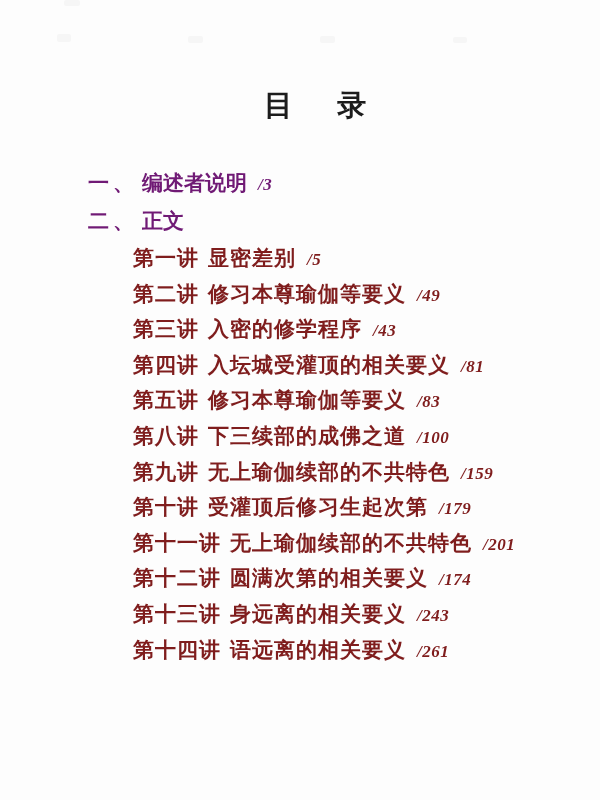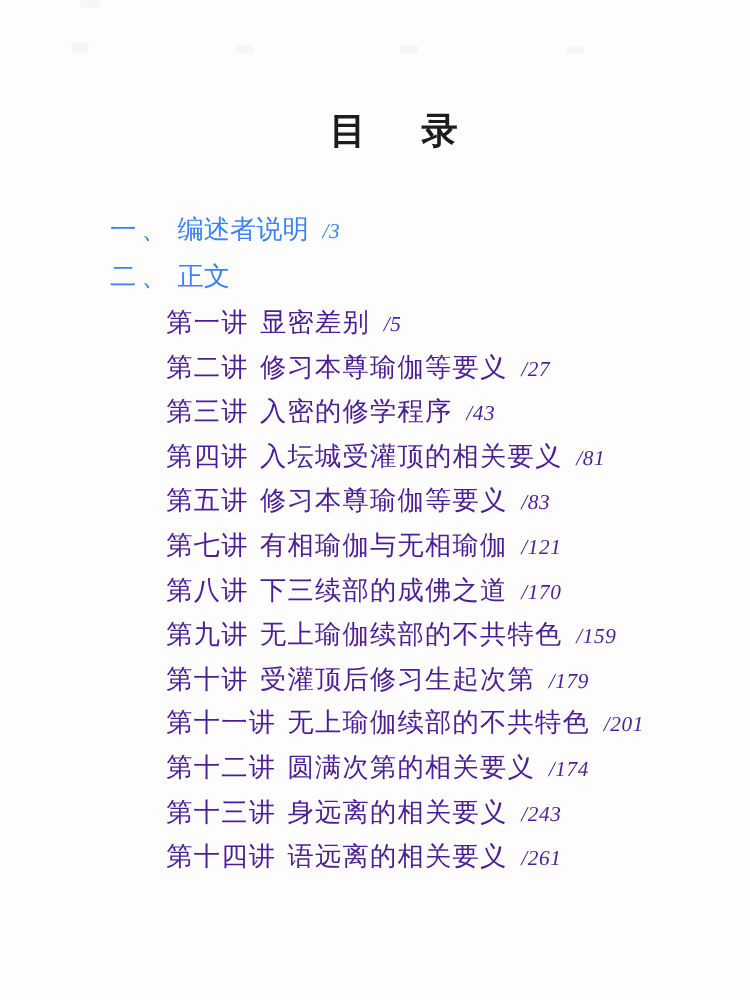--- a/index.html
+++ b/index.html
@@ -34,39 +34,39 @@
   }
   .sections {
     position: absolute;
     left: 88px;
     top: 171px;
   }
   .section-line {
     height: 38px;
     font-size: 21px;
     line-height: 24px;
-    font-weight: 400;
-    color: #3b82f6;
+    font-weight: 700;
+    color: #701a75;
     white-space: nowrap;
   }
   .sec-label {
     margin-right: 4px;
     letter-spacing: 4px;
   }
   .chapters {
     position: absolute;
     left: 133px;
     top: 246px;
   }
   .chapter-line {
     height: 35.6px;
     font-size: 21px;
     line-height: 24px;
-    font-weight: 400;
-    color: #4c1d95;
+    font-weight: 700;
+    color: #7f1d1d;
     white-space: nowrap;
   }
   .ch-no {
     margin-right: 9px;
     letter-spacing: 1px;
   }
   .ch-title {
     letter-spacing: 1px;
   }
   .page-no {
@@ -109,36 +109,33 @@
       <span class="sec-label">二、</span><span class="sec-text">正文</span>
     </div>
   </div>
 
   <div class="chapters" id="chapter-list">
 
   <div class="chapter-line">
         <span class="ch-no">第一讲</span><span class="ch-title">显密差别</span><span class="page-no">/5</span>
       </div>
       <div class="chapter-line">
-        <span class="ch-no">第二讲</span><span class="ch-title">修习本尊瑜伽等要义</span><span class="page-no">/27</span>
+        <span class="ch-no">第二讲</span><span class="ch-title">修习本尊瑜伽等要义</span><span class="page-no">/49</span>
       </div>
       <div class="chapter-line">
         <span class="ch-no">第三讲</span><span class="ch-title">入密的修学程序</span><span class="page-no">/43</span>
       </div>
       <div class="chapter-line">
         <span class="ch-no">第四讲</span><span class="ch-title">入坛城受灌顶的相关要义</span><span class="page-no">/81</span>
       </div>
       <div class="chapter-line">
         <span class="ch-no">第五讲</span><span class="ch-title">修习本尊瑜伽等要义</span><span class="page-no">/83</span>
       </div>
       <div class="chapter-line">
-        <span class="ch-no">第七讲</span><span class="ch-title">有相瑜伽与无相瑜伽</span><span class="page-no">/121</span>
-      </div>
-      <div class="chapter-line">
-        <span class="ch-no">第八讲</span><span class="ch-title">下三续部的成佛之道</span><span class="page-no">/170</span>
+        <span class="ch-no">第八讲</span><span class="ch-title">下三续部的成佛之道</span><span class="page-no">/100</span>
       </div>
       <div class="chapter-line">
         <span class="ch-no">第九讲</span><span class="ch-title">无上瑜伽续部的不共特色</span><span class="page-no">/159</span>
       </div>
       <div class="chapter-line">
         <span class="ch-no">第十讲</span><span class="ch-title">受灌顶后修习生起次第</span><span class="page-no">/179</span>
       </div>
       <div class="chapter-line">
         <span class="ch-no">第十一讲</span><span class="ch-title">无上瑜伽续部的不共特色</span><span class="page-no">/201</span>
       </div>

